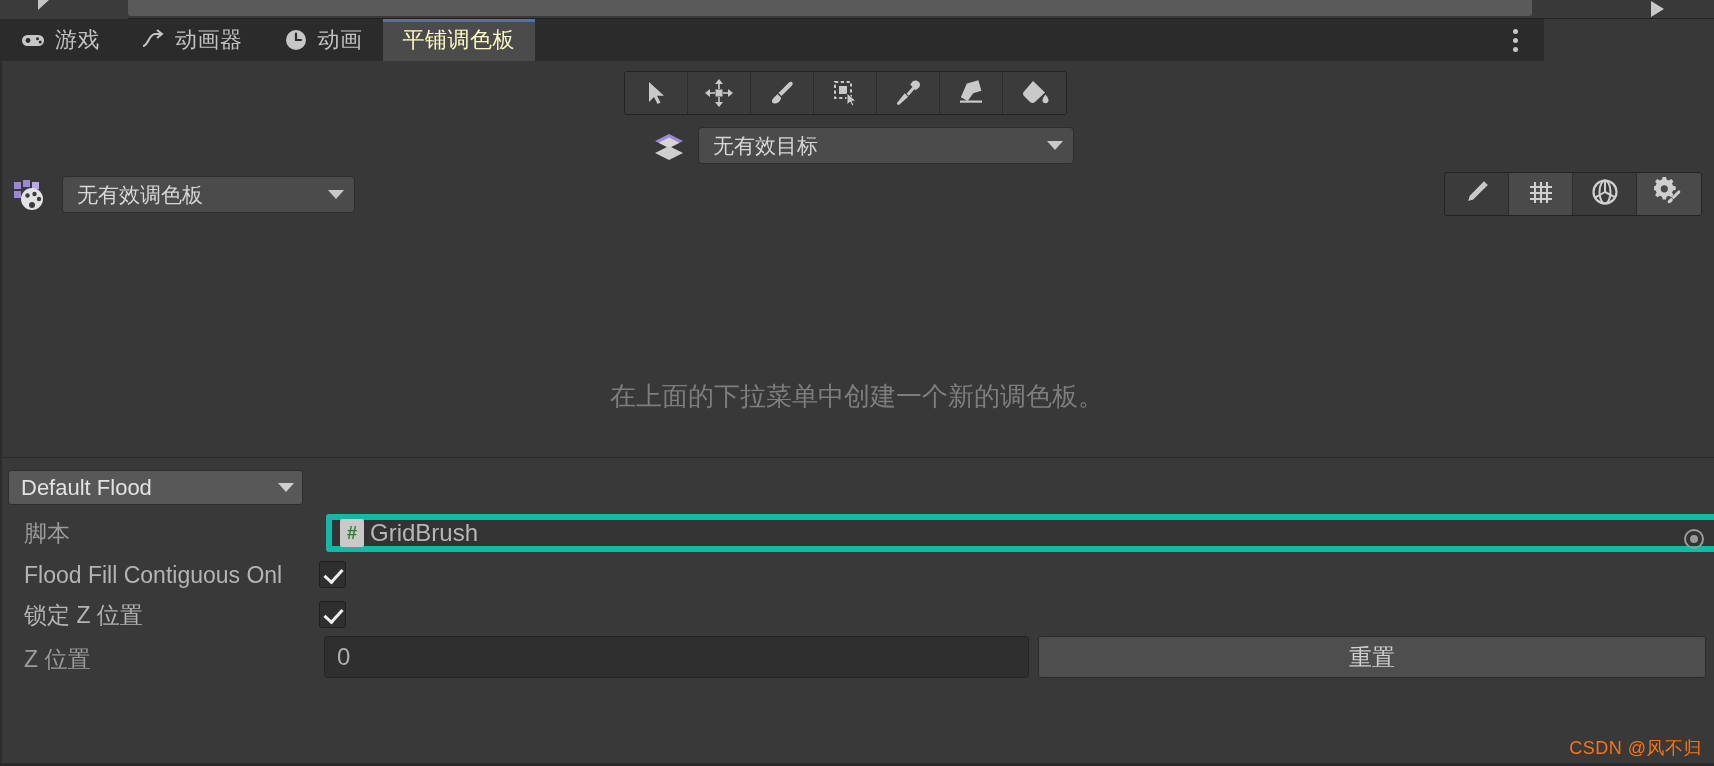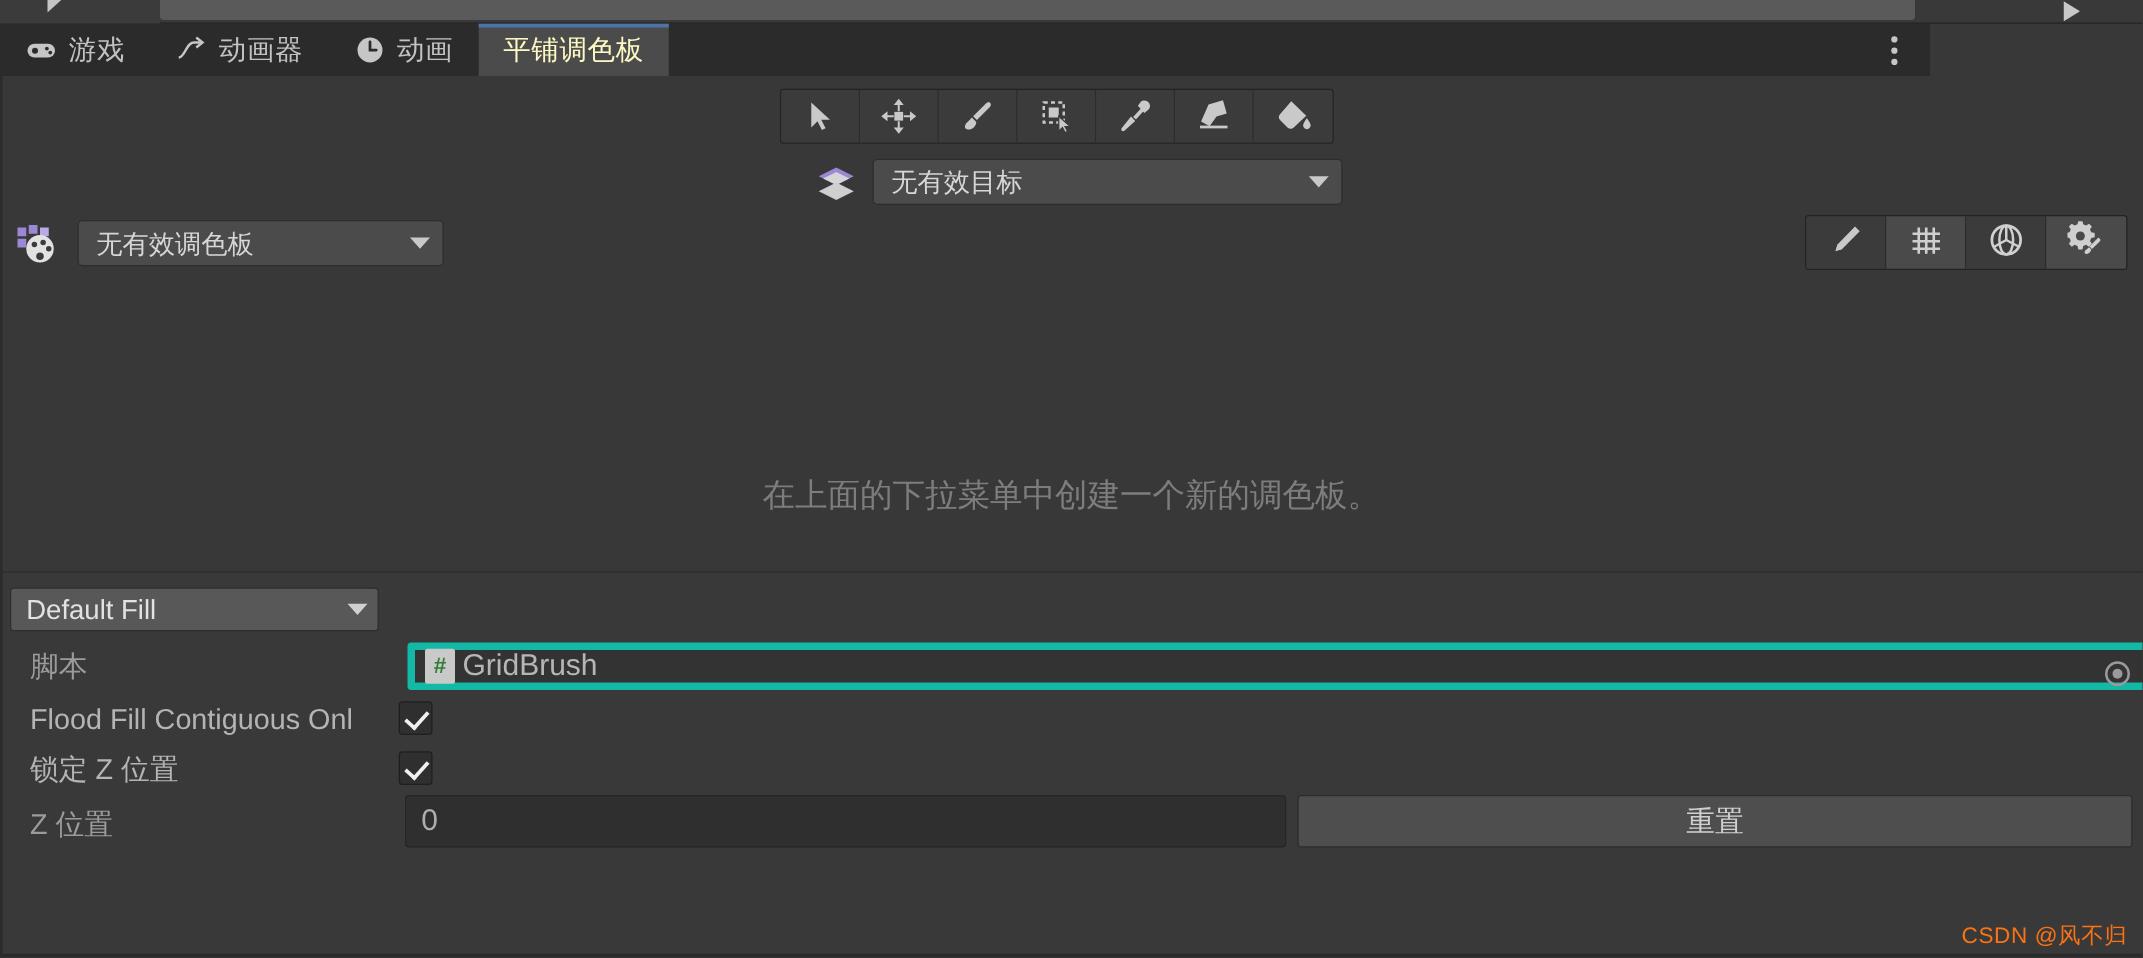--- a/index.html
+++ b/index.html
@@ -439,21 +439,21 @@
         </span>
       </div>
     </div>
 
     <div class="empty-msg">在上面的下拉菜单中创建一个新的调色板。</div>
   </div>
 
   <div class="brush-panel">
 
     <div class="brush-select">
-      <span>Default Fill</span>
+      <span>Default Flood</span>
       <span class="caret"></span>
     </div>
 
     <div class="row script-row">
       <span class="row-label dim">脚本</span>
       <div class="script-field">
         <span class="cs-ico"></span>
         <span class="script-value">GridBrush</span>
         <span class="obj-picker"></span>
       </div>

